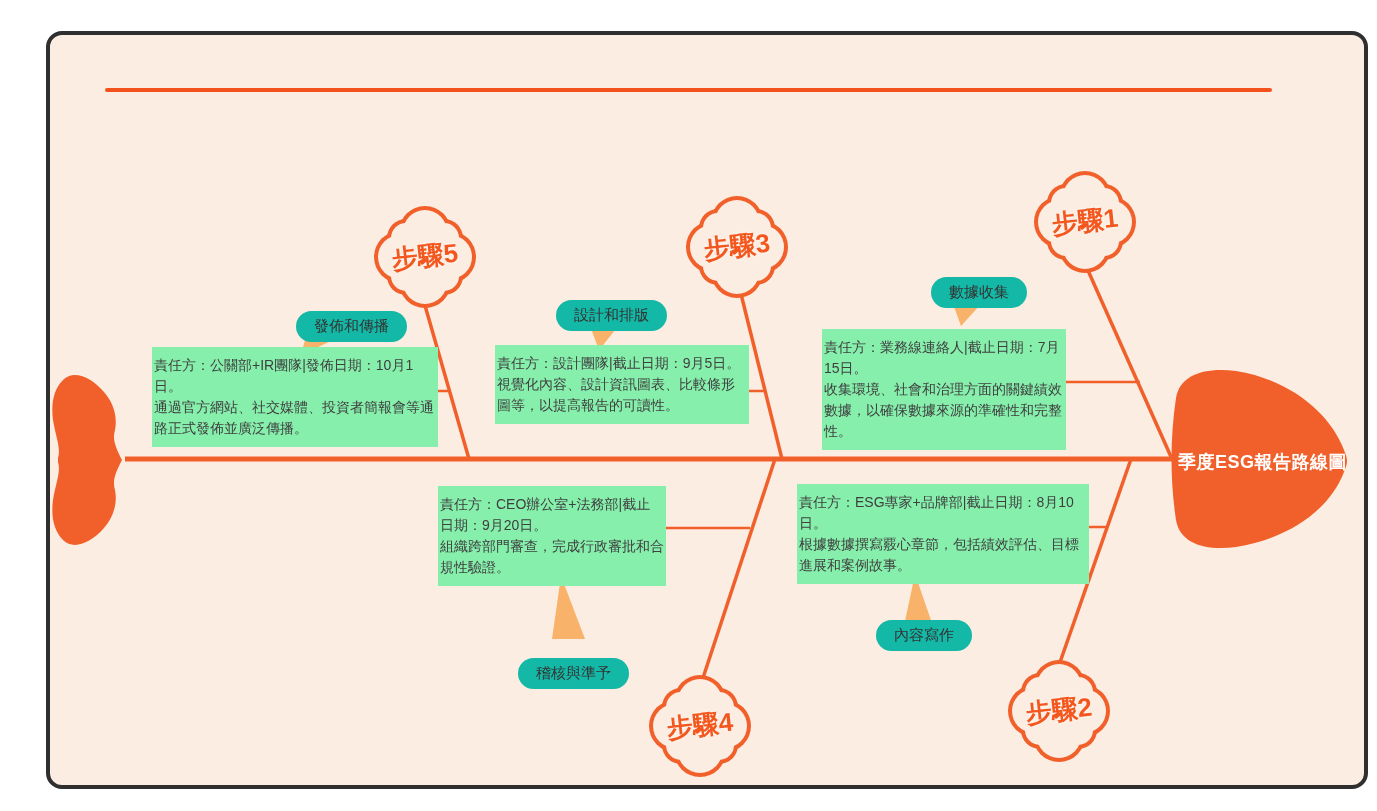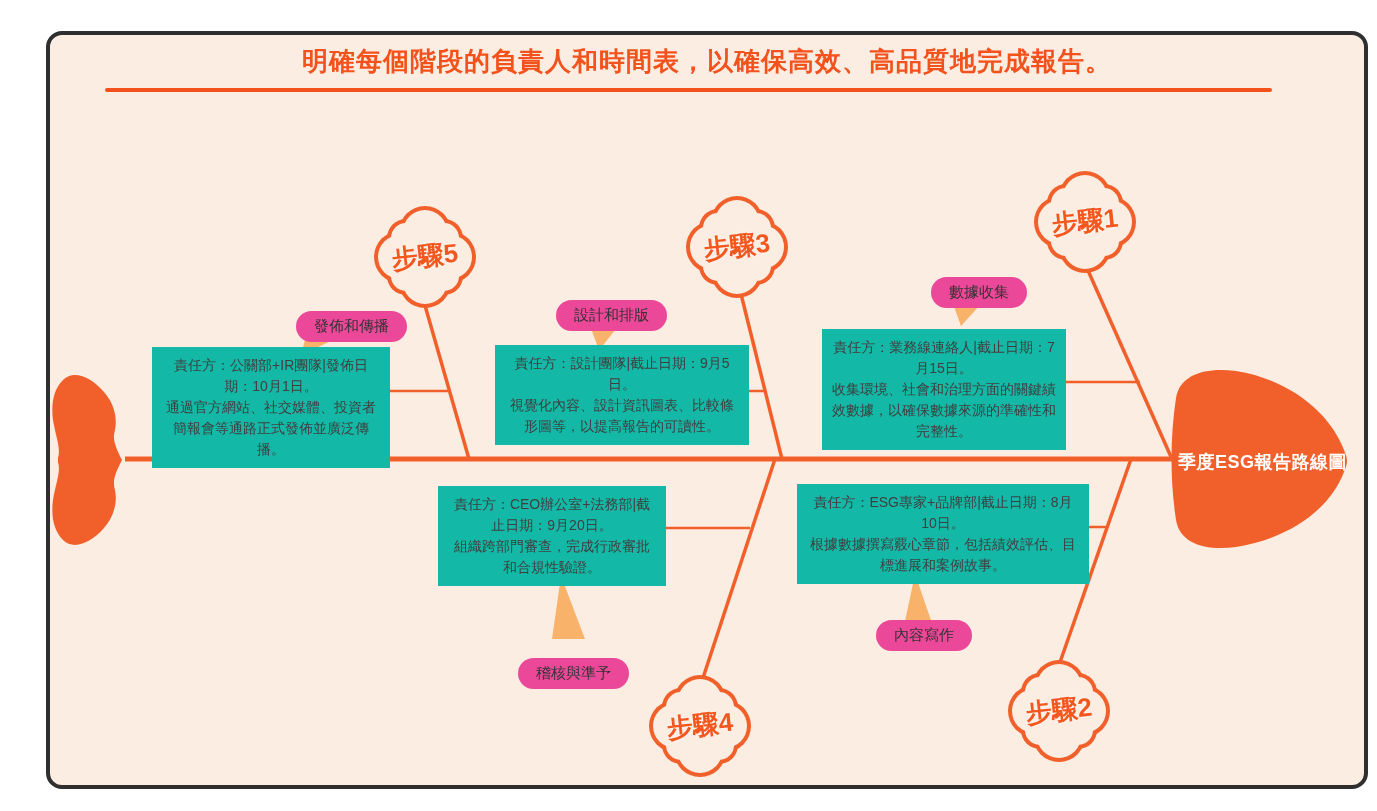--- a/index.html
+++ b/index.html
@@ -4,23 +4,23 @@
 <style>
   html,body{margin:0;padding:0;background:#ffffff;}
   body{font-family:"Liberation Sans","DejaVu Sans",sans-serif;}
   #page{position:relative;width:1377px;height:811px;background:#ffffff;overflow:hidden;}
   #canvas{position:absolute;left:46px;top:31px;width:1322px;height:758px;
           background:#FCEDE2;border:4px solid #2F2F2F;border-radius:16px;box-sizing:border-box;}
   #diagram-svg{position:absolute;left:0;top:0;width:1377px;height:811px;}
   .title{position:absolute;left:46px;top:44px;width:1322px;text-align:center;
          font-size:26px;font-weight:bold;color:#F4521D;letter-spacing:1px;}
   .title-underline{position:absolute;left:105px;top:88px;width:1167px;height:4px;background:#F4521D;border-radius:2px;}
-  .detail-box{position:absolute;background:#14b8a6;color:#3F3F3F;font-size:14px;line-height:1.5;
-              padding:8px 10px;box-sizing:border-box;white-space:pre-line;text-align:center;}
-  .badge{position:absolute;background:#ec4899;color:#333333;font-size:15px;font-weight:500;
+  .detail-box{position:absolute;background:#86efac;color:#3F3F3F;font-size:14px;line-height:1.5;
+              padding:8px 2px;box-sizing:border-box;white-space:pre-line;}
+  .badge{position:absolute;background:#14b8a6;color:#333333;font-size:15px;font-weight:500;
          padding:6px 18px;border-radius:17px;white-space:nowrap;}
   .cloud-label{position:absolute;width:110px;text-align:center;font-size:26px;font-weight:bold;
                color:#F4571E;transform:rotate(-6deg);text-shadow:0 0 3px rgba(255,255,255,.8);}
   .head-label{position:absolute;left:1178px;top:450px;color:#ffffff;font-size:18px;font-weight:bold;
               white-space:nowrap;letter-spacing:0.5px;}
 </style>
 </head>
 <body>
 
 <div id="page">
@@ -172,21 +172,20 @@
           <circle cx="80" cy="55" r="22"></circle>
         <circle cx="36" cy="36" r="15"></circle>
           <circle cx="74" cy="36" r="15"></circle>
           <circle cx="36" cy="74" r="15"></circle>
           <circle cx="74" cy="74" r="15"></circle>
         <circle cx="55" cy="55" r="32"></circle>
       </g>
     </g>
   </svg>
 
-  <div class="title">明確每個階段的負責人和時間表，以確保高效、高品質地完成報告。</div>
   <div class="title-underline"></div>
 
   <div class="cloud-label" style="left:1030px;top:204px;">步驟1</div>
   <div class="cloud-label" style="left:1004px;top:693px;">步驟2</div>
   <div class="cloud-label" style="left:682px;top:229px;">步驟3</div>
   <div class="cloud-label" style="left:645px;top:708px;">步驟4</div>
   <div class="cloud-label" style="left:370px;top:239px;">步驟5</div>
 
   <div class="badge" style="left:931px;top:277px;">數據收集</div>
   <div class="badge" style="left:876px;top:620px;">內容寫作</div>
@@ -195,17 +194,17 @@
   <div class="badge" style="left:296px;top:311px;">發佈和傳播</div>
 
   <div class="detail-box" style="left:822px;top:329px;width:244px;">責任方：業務線連絡人|截止日期：7月15日。
 收集環境、社會和治理方面的關鍵績效數據，以確保數據來源的準確性和完整性。</div>
   <div class="detail-box" style="left:797px;top:484px;width:292px;">責任方：ESG專家+品牌部|截止日期：8月10日。
 根據數據撰寫覈心章節，包括績效評估、目標進展和案例故事。</div>
   <div class="detail-box" style="left:495px;top:345px;width:254px;">責任方：設計團隊|截止日期：9月5日。
 視覺化內容、設計資訊圖表、比較條形圖等，以提高報告的可讀性。</div>
   <div class="detail-box" style="left:438px;top:486px;width:228px;">責任方：CEO辦公室+法務部|截止日期：9月20日。
 組織跨部門審查，完成行政審批和合規性驗證。</div>
-  <div class="detail-box" style="left:152px;top:347px;width:238px;">責任方：公關部+IR團隊|發佈日期：10月1日。
+  <div class="detail-box" style="left:152px;top:347px;width:286px;">責任方：公關部+IR團隊|發佈日期：10月1日。
 通過官方網站、社交媒體、投資者簡報會等通路正式發佈並廣泛傳播。</div>
 
   <div class="head-label">季度ESG報告路線圖</div>
 </div>
 
 </body></html>

